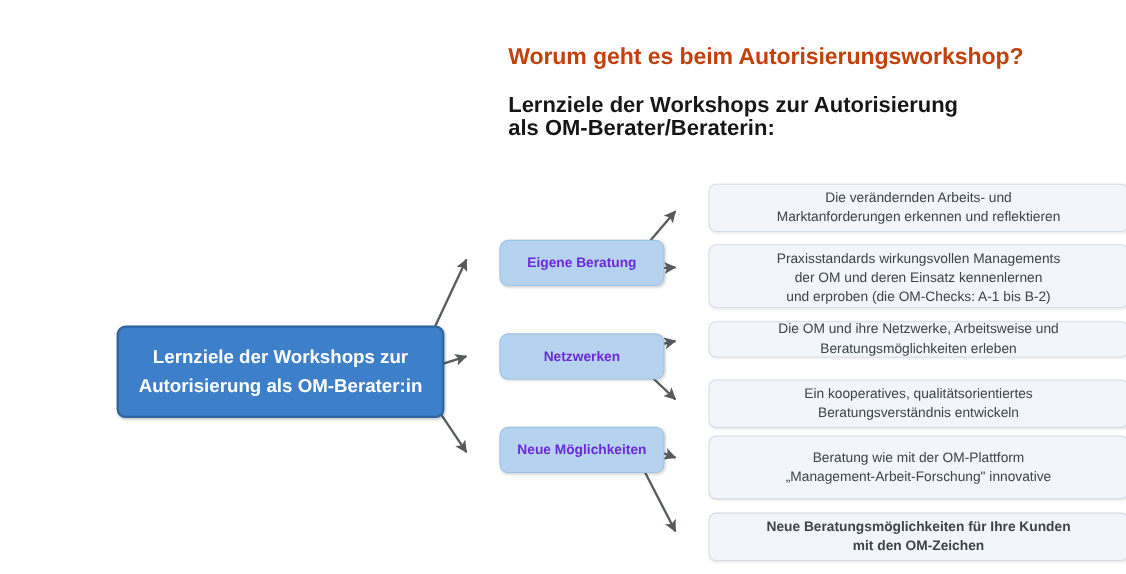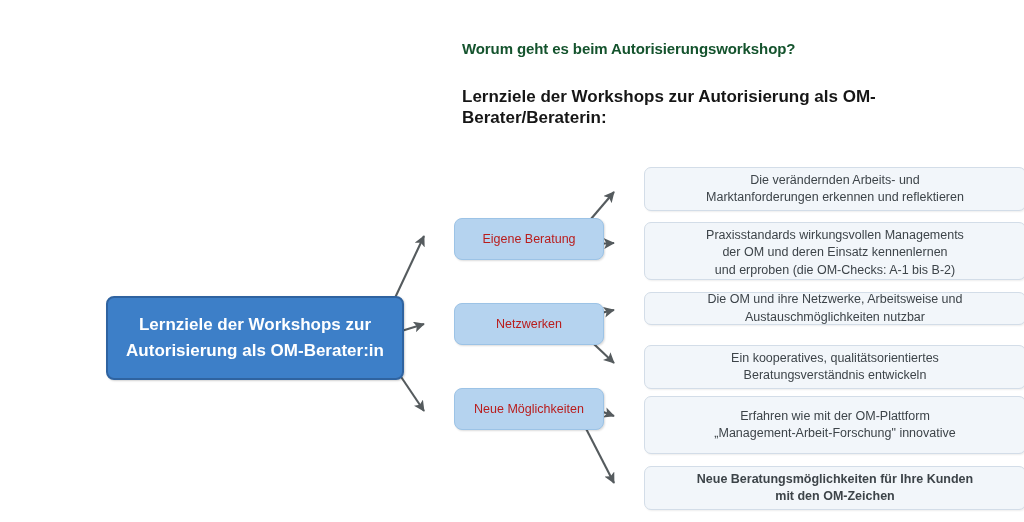--- a/index.html
+++ b/index.html
@@ -9,29 +9,29 @@
     font-family:"Liberation Sans", sans-serif;
     overflow:hidden;
     position:relative;
   }
   #stage{position:absolute;inset:0;width:1024px;height:522px;}
 
   
   .h-title{
     position:absolute;
     left:462px; top:40px; width:540px;
-    font-size:15px; font-weight:bold;
-    color:#14532d;
+    font-size:21px; font-weight:bold;
+    color:#c2410c;
     letter-spacing:-0.1px;
     white-space:nowrap;
   }
   .h-sub{
     position:absolute;
     left:462px; top:86px; width:420px;
-    font-size:17px; font-weight:bold;
+    font-size:20px; font-weight:bold;
     color:#161616;
     line-height:21px;
   }
 
   
   #arrows{position:absolute;left:0;top:0;width:1024px;height:522px;}
 
   
   .node{
     position:absolute;
@@ -54,23 +54,23 @@
     line-height:26px;
     box-shadow:1px 1px 2px rgba(0,0,0,0.18);
   }
   .root-node .txt{padding:0 12px;}
 
   .mid-node{
     left:428px; width:150px; height:42px;
     background:#b5d3ef;
     border:1px solid #9cc3e6;
     border-radius:8px;
-    color:#b91c1c;
+    color:#6d28d9;
     font-size:12.5px;
-    font-weight:normal;
+    font-weight:bold;
     box-shadow:1px 1px 2px rgba(0,0,0,0.14);
   }
   .mid-1{top:218px;}
   .mid-2{top:303px;}
   .mid-3{top:388px;}
 
   .leaf-node{
     left:618px; width:382px;
     background:#f2f6fa;
     border:1px solid #d3dde8;
@@ -148,34 +148,34 @@
     <div class="txt">
       <div>Praxisstandards wirkungsvollen Managements</div>
       <div>der OM und deren Einsatz kennenlernen</div>
       <div>und erproben (die OM-Checks: A-1 bis B-2)</div>
     </div>
   </div>
 
   <div class="node leaf-node leaf-3">
     <div class="txt">
       <div>Die OM und ihre Netzwerke, Arbeitsweise und</div>
-      <div>Austauschmöglichkeiten nutzbar</div>
+      <div>Beratungsmöglichkeiten erleben</div>
     </div>
   </div>
 
   <div class="node leaf-node leaf-4">
     <div class="txt">
       <div>Ein kooperatives, qualitätsorientiertes</div>
       <div>Beratungsverständnis entwickeln</div>
     </div>
   </div>
 
   <div class="node leaf-node leaf-5">
     <div class="txt">
-      <div>Erfahren wie mit der OM-Plattform</div>
+      <div>Beratung wie mit der OM-Plattform</div>
       <div>„Management-Arbeit-Forschung" innovative</div>
     </div>
   </div>
 
   <div class="node leaf-node leaf-6">
     <div class="txt">
       <div>Neue Beratungsmöglichkeiten für Ihre Kunden</div>
       <div>mit den OM-Zeichen</div>
     </div>
   </div>

